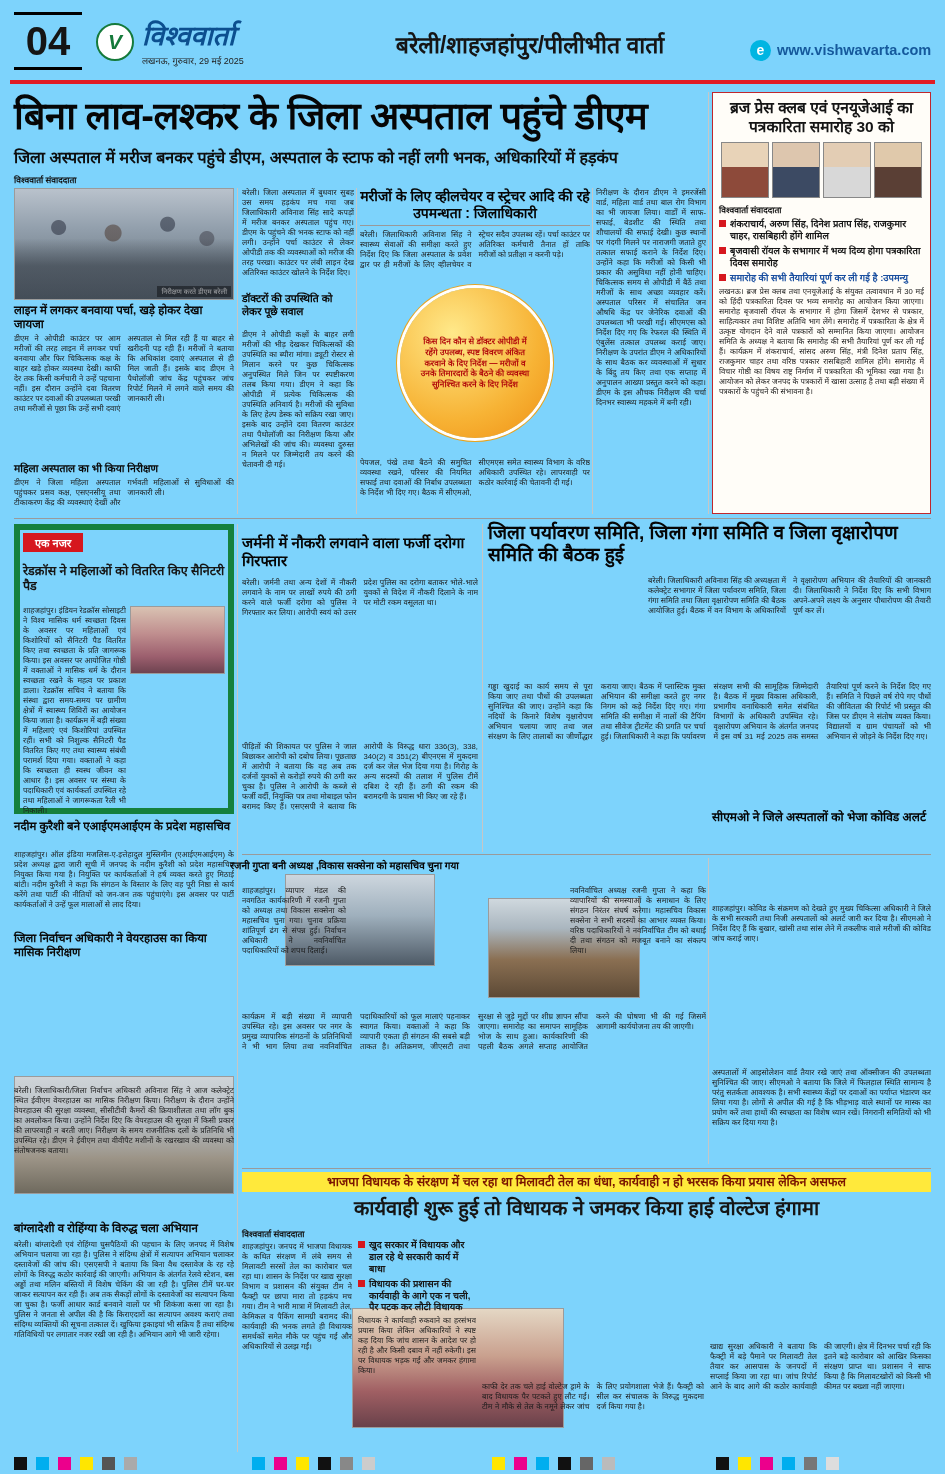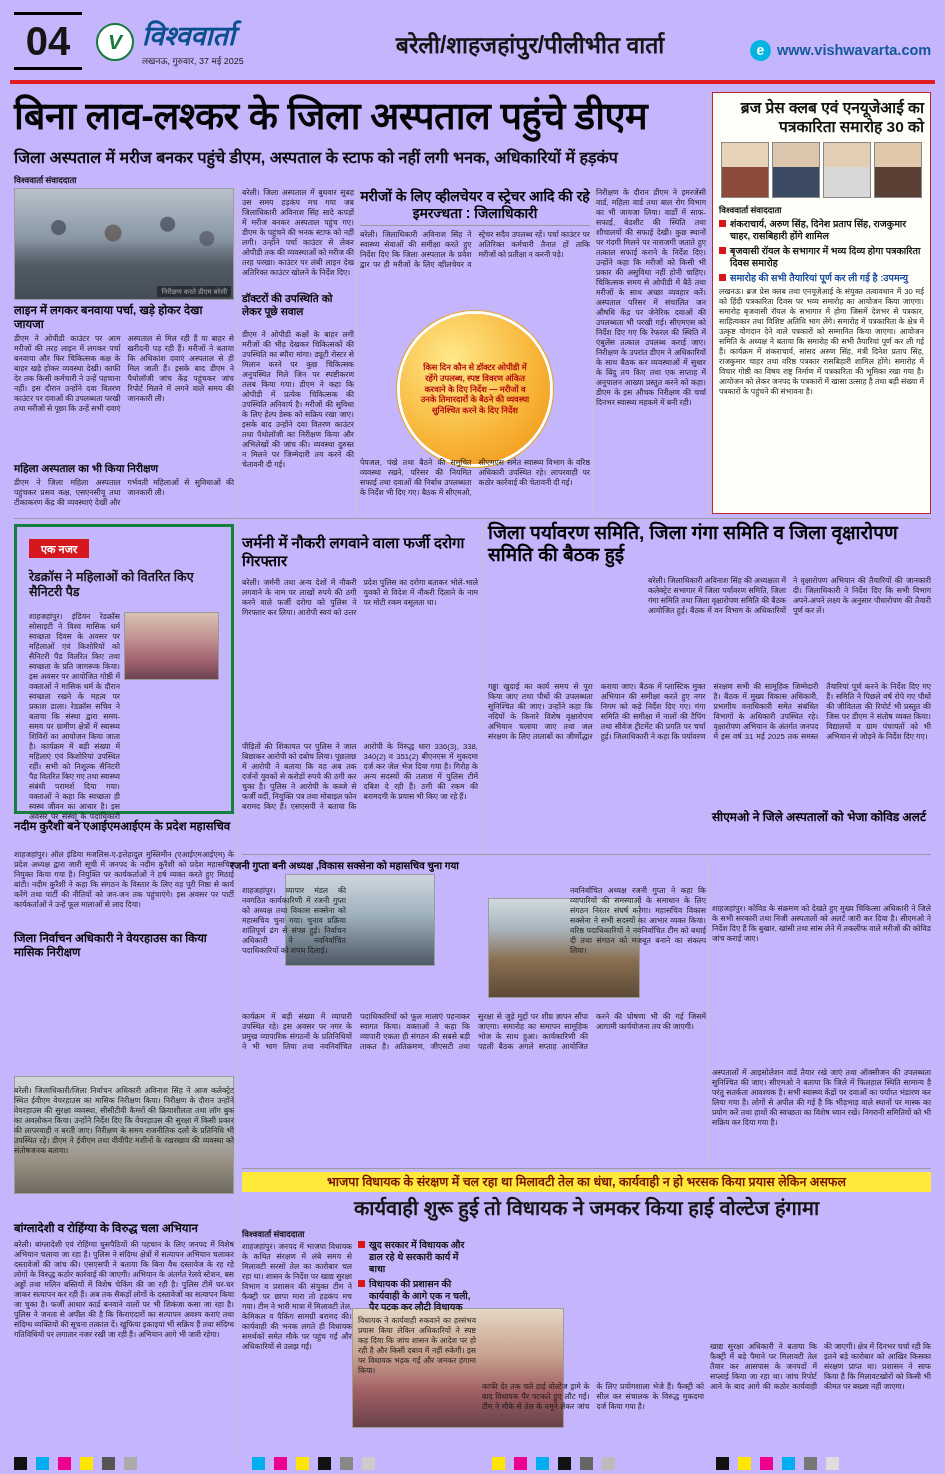--- a/index.html
+++ b/index.html
@@ -1,18 +1,18 @@
 <!DOCTYPE html>
 <html><head>
 <meta charset="utf-8">
 <style>
   *{margin:0;padding:0;box-sizing:border-box}
   html,body{background:#ffffff}
   body{font-family:"Liberation Sans",sans-serif;color:#151515}
-  .page{position:relative;width:945px;height:1474px;background:#c4b5fd;overflow:hidden;margin:0 auto}
+  .page{position:relative;width:945px;height:1474px;background:#7dd3fc;overflow:hidden;margin:0 auto}
   .abs{position:absolute}
   .body-text{font-size:7.7px;line-height:1.3;text-align:justify;color:#1b1b1b;overflow:hidden}
   .cols-2{column-count:2;column-gap:7px}
   .cols-4{column-count:4;column-gap:8px}
   .byline{font-size:8.5px;font-weight:bold;color:#111}
   .h-xl{font-size:38px;font-weight:800;line-height:1.06;color:#060606;letter-spacing:-.5px}
   .h-sub{font-size:16px;font-weight:bold;line-height:1.2;color:#0d0d0d}
   .h-m{font-size:19px;font-weight:800;line-height:1.18;color:#050505}
   .h-s{font-size:15px;font-weight:800;line-height:1.18;color:#050505}
   .h-xs{font-size:11.5px;font-weight:bold;line-height:1.2;color:#0a0a0a}
@@ -56,21 +56,21 @@
 
 <div class="page">
 
   <div class="abs pagenum" style="left:14px;top:12px;width:68px;height:58px">04</div>
   <div class="abs" style="left:96px;top:16px;display:flex;gap:8px;align-items:center">
     <div class="vlogo">
         <span>V</span>
       </div>
     <div>
       <div class="masthead-name">विश्ववार्ता</div>
-      <div class="dateline">लखनऊ, गुरुवार, 37 मई 2025</div>
+      <div class="dateline">लखनऊ, गुरुवार, 29 मई 2025</div>
     </div>
   </div>
   <div class="abs" style="left:330px;top:28px;width:400px;text-align:center;font-size:23px;font-weight:800">बरेली/शाहजहांपुर/पीलीभीत वार्ता</div>
   <div class="abs eicon" style="left:750px;top:40px">e</div>
   <div class="abs site" style="left:777px;top:42px">www.vishwavarta.com</div>
   <div class="abs" style="left:10px;top:80px;width:925px;height:4px;background:#e01b24"></div>
 
   <div class="abs h-xl" style="left:14px;top:96px;width:695px">बिना लाव-लश्कर के जिला अस्पताल पहुंचे डीएम</div>
   <div class="abs h-sub" style="left:14px;top:148px;width:695px">जिला अस्पताल में मरीज बनकर पहुंचे डीएम, अस्पताल के स्टाफ को नहीं लगी भनक, अधिकारियों में हड़कंप</div>
   <div class="abs byline" style="left:14px;top:174px">विश्ववार्ता संवाददाता</div>
@@ -81,32 +81,32 @@
   <div class="abs h-xs" style="left:14px;top:304px;width:220px">लाइन में लगकर बनवाया पर्चा, खड़े होकर देखा जायजा</div>
   <div class="abs body-text cols-2" style="left:14px;top:334px;width:220px;height:126px">डीएम ने ओपीडी काउंटर पर आम मरीजों की तरह लाइन में लगकर पर्चा बनवाया और फिर चिकित्सक कक्ष के बाहर खड़े होकर व्यवस्था देखी। काफी देर तक किसी कर्मचारी ने उन्हें पहचाना नहीं। इस दौरान उन्होंने दवा वितरण काउंटर पर दवाओं की उपलब्धता परखी तथा मरीजों से पूछा कि उन्हें सभी दवाएं अस्पताल से मिल रही हैं या बाहर से खरीदनी पड़ रही हैं। मरीजों ने बताया कि अधिकांश दवाएं अस्पताल से ही मिल जाती हैं। इसके बाद डीएम ने पैथोलॉजी जांच केंद्र पहुंचकर जांच रिपोर्ट मिलने में लगने वाले समय की जानकारी ली।</div>
   <div class="abs h-xs" style="left:14px;top:462px;width:220px;font-size:10.5px">महिला अस्पताल का भी किया निरीक्षण</div>
   <div class="abs body-text cols-2" style="left:14px;top:478px;width:220px;height:36px">डीएम ने जिला महिला अस्पताल पहुंचकर प्रसव कक्ष, एसएनसीयू तथा टीकाकरण केंद्र की व्यवस्थाएं देखीं और गर्भवती महिलाओं से सुविधाओं की जानकारी ली।</div>
 
   <div class="abs body-text" style="left:242px;top:188px;width:112px;height:102px">बरेली। जिला अस्पताल में बुधवार सुबह उस समय हड़कंप मच गया जब जिलाधिकारी अविनाश सिंह सादे कपड़ों में मरीज बनकर अस्पताल पहुंच गए। डीएम के पहुंचने की भनक स्टाफ को नहीं लगी। उन्होंने पर्चा काउंटर से लेकर ओपीडी तक की व्यवस्थाओं को मरीज की तरह परखा। काउंटर पर लंबी लाइन देख अतिरिक्त काउंटर खोलने के निर्देश दिए।</div>
   <div class="abs h-xs" style="left:242px;top:292px;width:112px;font-size:10.5px">डॉक्टरों की उपस्थिति को लेकर पूछे सवाल</div>
   <div class="abs body-text" style="left:242px;top:330px;width:112px;height:184px">डीएम ने ओपीडी कक्षों के बाहर लगी मरीजों की भीड़ देखकर चिकित्सकों की उपस्थिति का ब्यौरा मांगा। ड्यूटी रोस्टर से मिलान करने पर कुछ चिकित्सक अनुपस्थित मिले जिन पर स्पष्टीकरण तलब किया गया। डीएम ने कहा कि ओपीडी में प्रत्येक चिकित्सक की उपस्थिति अनिवार्य है। मरीजों की सुविधा के लिए हेल्प डेस्क को सक्रिय रखा जाए। इसके बाद उन्होंने दवा वितरण काउंटर तथा पैथोलॉजी का निरीक्षण किया और अभिलेखों की जांच की। व्यवस्था दुरुस्त न मिलने पर जिम्मेदारी तय करने की चेतावनी दी गई।</div>
 
   <div class="abs" style="left:360px;top:188px;width:230px;height:326px">
-    <div class="h-box" style="border-bottom:1px solid #999;padding-bottom:3px">मरीजों के लिए व्हीलचेयर व स्ट्रेचर आदि की रहे इमरज्धता : जिलाधिकारी</div>
+    <div class="h-box" style="border-bottom:1px solid #999;padding-bottom:3px">मरीजों के लिए व्हीलचेयर व स्ट्रेचर आदि की रहे उपमन्धता : जिलाधिकारी</div>
     <div class="body-text cols-2" style="height:54px;margin-top:4px">बरेली। जिलाधिकारी अविनाश सिंह ने स्वास्थ्य सेवाओं की समीक्षा करते हुए निर्देश दिए कि जिला अस्पताल के प्रवेश द्वार पर ही मरीजों के लिए व्हीलचेयर व स्ट्रेचर सदैव उपलब्ध रहें। पर्चा काउंटर पर अतिरिक्त कर्मचारी तैनात हों ताकि मरीजों को प्रतीक्षा न करनी पड़े।</div>
-    <div class="abs circle-callout" style="left:40px;top:126px;width:150px;height:150px">
+    <div class="abs circle-callout" style="left:40px;top:100px;width:150px;height:150px">
       <div class="txt">किस दिन कौन से डॉक्टर ओपीडी में रहेंगे उपलब्ध, स्पष्ट विवरण अंकित करवाने के दिए निर्देश — मरीजों व उनके तिमारदारों के बैठने की व्यवस्था सुनिश्चित करने के दिए निर्देश</div>
     </div>
     <div class="abs body-text cols-2" style="left:0;top:270px;width:230px;height:56px">पेयजल, पंखे तथा बैठने की समुचित व्यवस्था रखने, परिसर की नियमित सफाई तथा दवाओं की निर्बाध उपलब्धता के निर्देश भी दिए गए। बैठक में सीएमओ, सीएमएस समेत स्वास्थ्य विभाग के वरिष्ठ अधिकारी उपस्थित रहे। लापरवाही पर कठोर कार्रवाई की चेतावनी दी गई।</div>
   </div>
 
   <div class="abs body-text" style="left:596px;top:188px;width:110px;height:326px">निरीक्षण के दौरान डीएम ने इमरजेंसी वार्ड, महिला वार्ड तथा बाल रोग विभाग का भी जायजा लिया। वार्डों में साफ-सफाई, बेडशीट की स्थिति तथा शौचालयों की सफाई देखी। कुछ स्थानों पर गंदगी मिलने पर नाराजगी जताते हुए तत्काल सफाई कराने के निर्देश दिए। उन्होंने कहा कि मरीजों को किसी भी प्रकार की असुविधा नहीं होनी चाहिए। चिकित्सक समय से ओपीडी में बैठें तथा मरीजों के साथ अच्छा व्यवहार करें। अस्पताल परिसर में संचालित जन औषधि केंद्र पर जेनेरिक दवाओं की उपलब्धता भी परखी गई। सीएमएस को निर्देश दिए गए कि रेफरल की स्थिति में एंबुलेंस तत्काल उपलब्ध कराई जाए। निरीक्षण के उपरांत डीएम ने अधिकारियों के साथ बैठक कर व्यवस्थाओं में सुधार के बिंदु तय किए तथा एक सप्ताह में अनुपालन आख्या प्रस्तुत करने को कहा। डीएम के इस औचक निरीक्षण की चर्चा दिनभर स्वास्थ्य महकमे में बनी रही।</div>
 
   <div class="abs press-box" style="left:712px;top:92px;width:219px;height:422px">
-    <div style="font-size:15.5px;font-weight:800;line-height:1.2;text-align:right">ब्रज प्रेस क्लब एवं एनयूजेआई का पत्रकारिता समारोह 30 को</div>
+    <div style="font-size:15.5px;font-weight:800;line-height:1.2;text-align:center">ब्रज प्रेस क्लब एवं एनयूजेआई का पत्रकारिता समारोह 30 को</div>
     <div style="display:flex;gap:3px;justify-content:center;margin:6px 0">
       <div class="portrait p1"></div>
       <div class="portrait p2"></div>
       <div class="portrait p3"></div>
       <div class="portrait p4"></div>
     </div>
     <div class="byline">विश्ववार्ता संवाददाता</div>
     <div class="bullet-row">
       <span class="bullet-sq"></span>
       <span class="bullet-txt">शंकराचार्य, अरुण सिंह, दिनेश प्रताप सिंह, राजकुमार चाहर, रासबिहारी होंगे शामिल</span>
@@ -121,21 +121,21 @@
     </div>
     <div class="body-text" style="height:208px;margin-top:3px">लखनऊ। ब्रज प्रेस क्लब तथा एनयूजेआई के संयुक्त तत्वावधान में 30 मई को हिंदी पत्रकारिता दिवस पर भव्य समारोह का आयोजन किया जाएगा। समारोह बृजवासी रॉयल के सभागार में होगा जिसमें देशभर से पत्रकार, साहित्यकार तथा विशिष्ट अतिथि भाग लेंगे। समारोह में पत्रकारिता के क्षेत्र में उत्कृष्ट योगदान देने वाले पत्रकारों को सम्मानित किया जाएगा। आयोजन समिति के अध्यक्ष ने बताया कि समारोह की सभी तैयारियां पूर्ण कर ली गई हैं। कार्यक्रम में शंकराचार्य, सांसद अरुण सिंह, मंत्री दिनेश प्रताप सिंह, राजकुमार चाहर तथा वरिष्ठ पत्रकार रासबिहारी शामिल होंगे। समारोह में विचार गोष्ठी का विषय राष्ट्र निर्माण में पत्रकारिता की भूमिका रखा गया है। आयोजन को लेकर जनपद के पत्रकारों में खासा उत्साह है तथा बड़ी संख्या में पत्रकारों के पहुंचने की संभावना है।</div>
   </div>
 
   <div class="abs vrule" style="left:237px;top:188px;height:326px"></div>
   <div class="abs vrule" style="left:356px;top:188px;height:326px"></div>
   <div class="abs vrule" style="left:592px;top:188px;height:326px"></div>
   <div class="abs vrule" style="left:708px;top:92px;height:422px"></div>
   <div class="abs hrule" style="left:14px;top:518px;width:917px"></div>
 
-  <div class="abs" style="left:14px;top:524px;width:220px;height:290px;border:3px solid #15803d;padding:12px">
+  <div class="abs" style="left:14px;top:524px;width:220px;height:290px;border:6px solid #15803d;padding:3px">
     <span class="nazar-tab">एक नजर</span>
     <div style="font-size:12.5px;font-weight:800;line-height:1.2;margin:12px 0">रेडक्रॉस ने महिलाओं को वितरित किए सैनिटरी पैड</div>
     <div class="photo ph-women" style="float:right;width:95px;height:68px;margin:0 0 3px 4px"></div>
     <div class="body-text" style="height:212px">शाहजहांपुर। इंडियन रेडक्रॉस सोसाइटी ने विश्व मासिक धर्म स्वच्छता दिवस के अवसर पर महिलाओं एवं किशोरियों को सैनिटरी पैड वितरित किए तथा स्वच्छता के प्रति जागरूक किया। इस अवसर पर आयोजित गोष्ठी में वक्ताओं ने मासिक धर्म के दौरान स्वच्छता रखने के महत्व पर प्रकाश डाला। रेडक्रॉस सचिव ने बताया कि संस्था द्वारा समय-समय पर ग्रामीण क्षेत्रों में स्वास्थ्य शिविरों का आयोजन किया जाता है। कार्यक्रम में बड़ी संख्या में महिलाएं एवं किशोरियां उपस्थित रहीं। सभी को निशुल्क सैनिटरी पैड वितरित किए गए तथा स्वास्थ्य संबंधी परामर्श दिया गया। वक्ताओं ने कहा कि स्वच्छता ही स्वस्थ जीवन का आधार है। इस अवसर पर संस्था के पदाधिकारी एवं कार्यकर्ता उपस्थित रहे तथा महिलाओं ने जागरूकता रैली भी निकाली।</div>
   </div>
 
   <div class="abs h-xs" style="left:14px;top:820px;width:220px">नदीम कुरैशी बने एआईएमआईएम के प्रदेश महासचिव</div>
   <div class="abs body-text" style="left:14px;top:850px;width:220px;height:78px">शाहजहांपुर। ऑल इंडिया मजलिस-ए-इत्तेहादुल मुस्लिमीन (एआईएमआईएम) के प्रदेश अध्यक्ष द्वारा जारी सूची में जनपद के नदीम कुरैशी को प्रदेश महासचिव नियुक्त किया गया है। नियुक्ति पर कार्यकर्ताओं ने हर्ष व्यक्त करते हुए मिठाई बांटी। नदीम कुरैशी ने कहा कि संगठन के विस्तार के लिए वह पूरी निष्ठा से कार्य करेंगे तथा पार्टी की नीतियों को जन-जन तक पहुंचाएंगे। इस अवसर पर पार्टी कार्यकर्ताओं ने उन्हें फूल मालाओं से लाद दिया।</div>
 
   <div class="abs h-xs" style="left:14px;top:932px;width:220px">जिला निर्वाचन अधिकारी ने वेयरहाउस का किया मासिक निरीक्षण</div>

